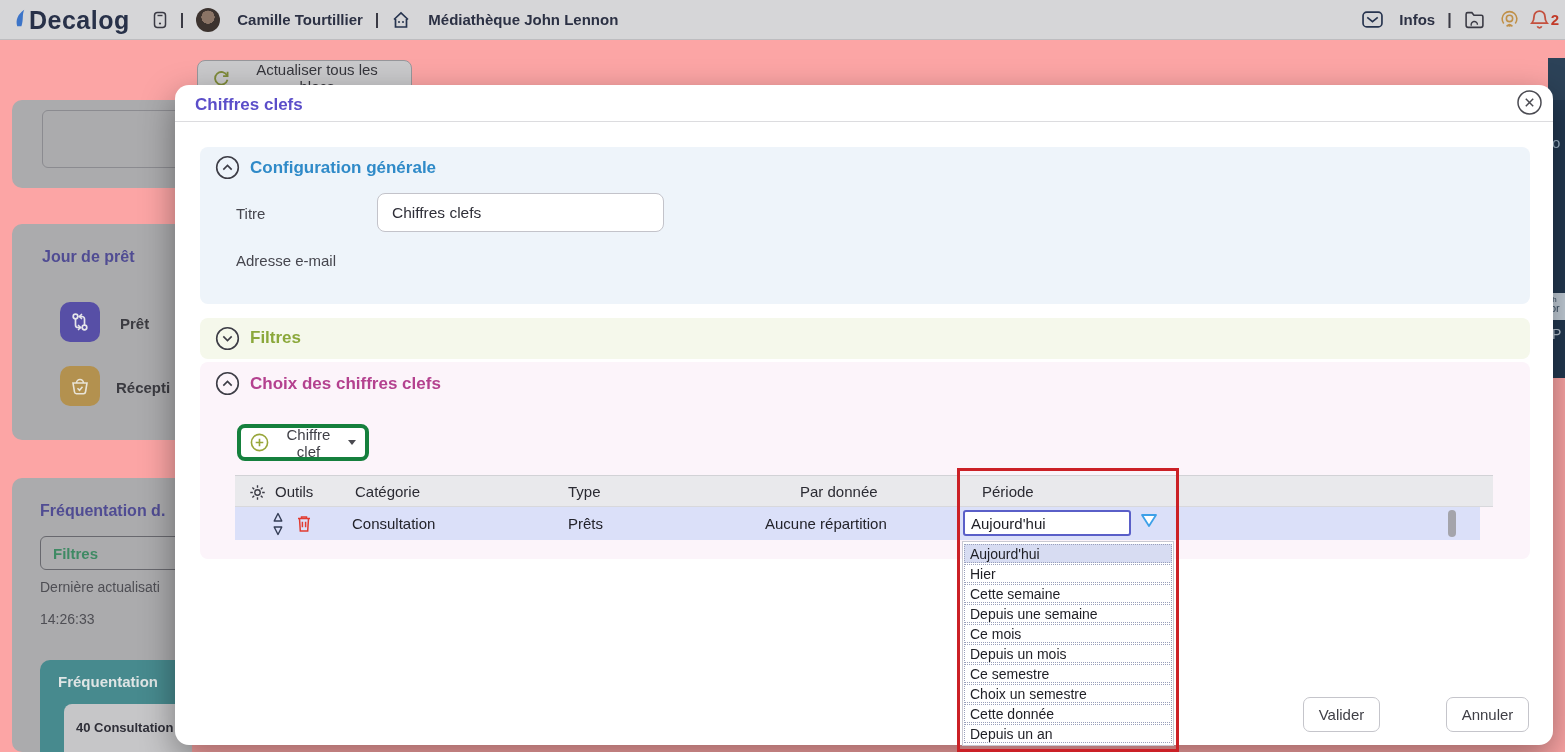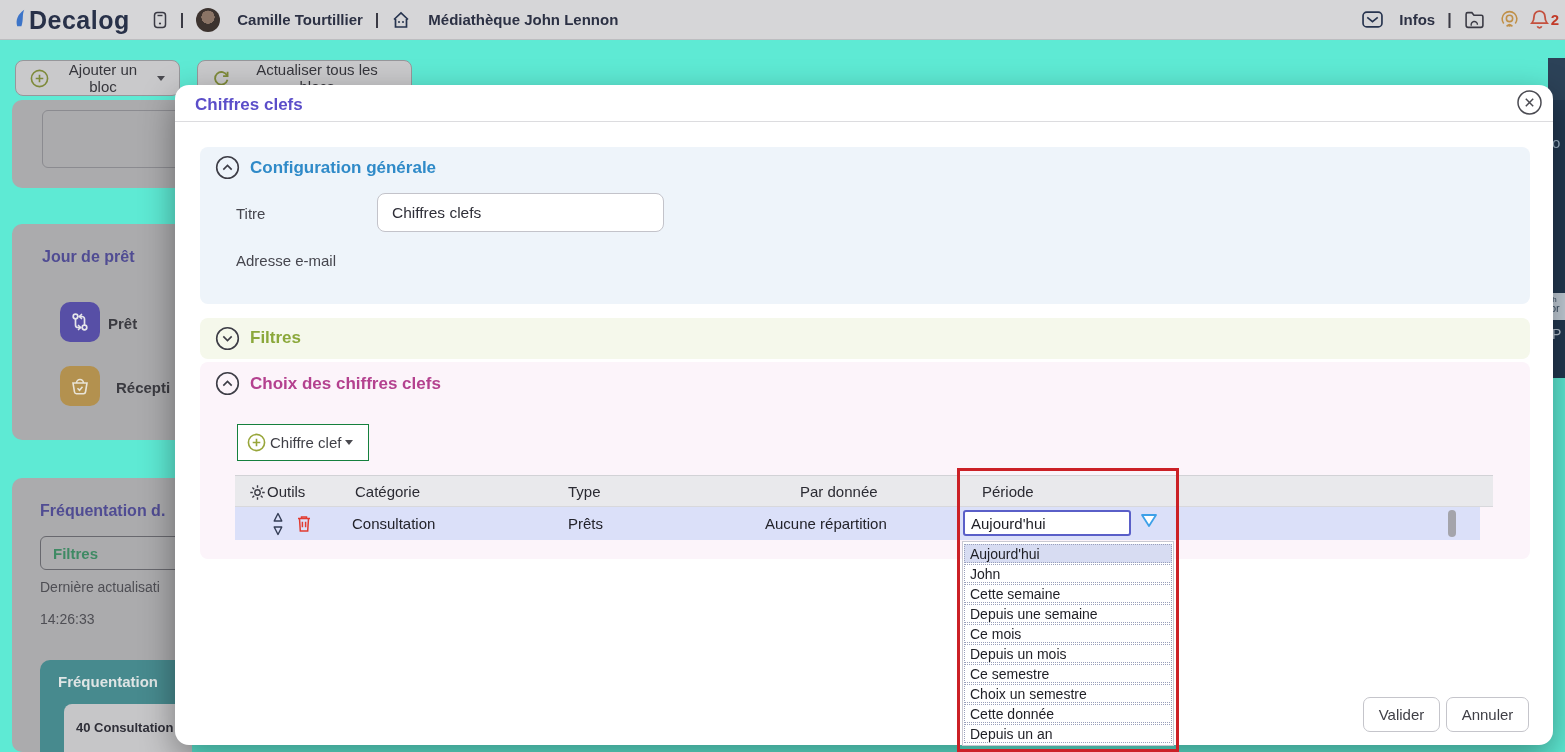--- a/index.html
+++ b/index.html
@@ -1,18 +1,18 @@
 <!DOCTYPE html>
 <html><head>
 <meta charset="utf-8">
 <style>
   * { margin:0; padding:0; box-sizing:border-box; }
   html,body { width:1565px; height:752px; }
   body { font-family:"Liberation Sans", sans-serif; }
-  #screen { position:relative; width:1565px; height:752px; background:#5eead4; overflow:hidden;text-decoration:underline; }
+  #screen { position:relative; width:1565px; height:752px; background:#fca5a5; overflow:hidden;text-decoration:underline; }
 
   
   .topbar { position:absolute; left:0; top:0; width:1565px; height:40px; background:#d6d6d8;
             border-bottom:1px solid #bdbdc0; display:flex; align-items:center; }
   .topbar .logo-wrap { display:flex; align-items:flex-end; margin-left:14px; }
   .logo-text { font-size:25px; font-weight:bold; color:#283149; letter-spacing:.5px; line-height:26px; }
   .tb-item { display:flex; align-items:center; color:#2c3144; font-weight:bold; font-size:15px;margin-left:8px; }
   .tb-sep { color:#3a3a44; font-size:16px; margin:0 12px; font-weight:bold; }
   .avatar { width:24px; height:24px; border-radius:50%; background:radial-gradient(circle at 50% 38%, #8a7466 0 34%, #3c332f 35% 100%); margin-right:9px; }
   .tb-right { margin-left:auto; display:flex; align-items:center; margin-right:6px; }
@@ -55,22 +55,22 @@
   .sec-head-icon { position:absolute; left:15px; background:none; border:none; padding:0; cursor:pointer; }
   .sec-title { position:absolute; left:50px; font-size:17px; font-weight:bold; }
   .sec-general .sec-title { color:#2f8ac8; }
   .sec-filters .sec-title { color:#8ba83b; }
   .sec-choice  .sec-title { color:#b4418f; }
 
   .field-label { position:absolute; left:36px; font-size:15px; color:#46464e; }
   .text-input { position:absolute; left:177px; width:287px; height:39px; background:#fff; border:1px solid #c3c3ca;
                 border-radius:8px; padding-left:14px; font-size:15.5px; color:#2f2f38; font-family:"Liberation Sans", sans-serif; }
 
-  .add-btn { position:absolute; left:37px; top:62px; width:132px; height:37px; background:#fff; border:1px solid #15803d;
-             border-radius:0; display:flex; align-items:center; gap:4px; padding:0 9px; font-size:15px; color:#3f3f46; cursor:pointer; }
+  .add-btn { position:absolute; left:37px; top:62px; width:132px; height:37px; background:#fff; border:4px solid #15803d;
+             border-radius:8px; display:flex; align-items:center; gap:4px; padding:0 9px; font-size:15px; color:#3f3f46; cursor:pointer; }
 
   .table-head { position:absolute; left:35px; top:113px; width:1258px; height:32px; background:#e9e9ec;
                 border-top:1px solid #d2d2d6; border-bottom:1px solid #d8d8dc; }
   .table-row  { position:absolute; left:35px; top:145px; width:1245px; height:33px; background:#dbe0f9; }
   .th-cell, .td-cell { position:absolute; font-size:15px; white-space:nowrap; }
   .th-cell { color:#2b2b33; top:7px; }
   .td-cell { color:#23232b; top:8px; }
   .row-icon-btn { position:absolute; background:none; border:none; padding:0; cursor:pointer; }
   .scroll-thumb { position:absolute; left:1248px; top:148px; width:8px; height:27px; background:#a4a4ab; border-radius:4px; }
 
@@ -80,21 +80,21 @@
 
   .highlight-rect { position:absolute; left:957px; top:468px; width:222px; height:284px; border:3px solid #cb2026; z-index:40; }
   .period-list { position:absolute; left:962px; top:541px; width:212px; background:#fff; border:1px solid #c9c9d2;
                  list-style:none; padding:1px; z-index:35; }
   .period-list li { height:19px; line-height:18px; font-size:14px; color:#1e1e24; padding-left:5px; margin:1px 0;
                     border:1px dotted #9aa0bb; cursor:pointer; white-space:nowrap; overflow:hidden; }
   .period-list li.selected { background:#d7dcf2; }
 
   .footer-btn { position:absolute; top:612px; height:35px; background:#fff; border:1px solid #c5c5cb; border-radius:7px;
                 font-size:15px; color:#3f3f46; font-family:"Liberation Sans", sans-serif; cursor:pointer; }
-  .btn-validate { left:1188px; width:77px; }
+  .btn-validate { left:1128px; width:77px; }
   .btn-cancel   { left:1271px; width:83px; }
 </style>
 </head>
 <body>
 
 <div id="screen">
 
   <div class="topbar">
     <div class="logo-wrap">
       <span style="margin-right:2px;">
@@ -153,30 +153,20 @@
       <span style="display:flex;">
         <svg width="19" height="21" viewBox="0 0 18 20">
             <path d="M9 2a5.2 5.2 0 0 0-5.2 5.2c0 4-1.3 5.4-2 6.2h14.4c-.7-.8-2-2.2-2-6.2A5.2 5.2 0 0 0 9 2Z" fill="none" stroke="#c4503e" stroke-width="1.7"></path>
             <path d="M7 16.5a2.1 2.1 0 0 0 4 0" fill="none" stroke="#c4503e" stroke-width="1.7"></path>
           </svg>
       </span>
       <span class="notif-count">2</span>
     </div>
   </div>
 
-  <button class="toolbar-btn" style="left:15px; top:60px; width:165px;">
-    <span style="display:flex;">
-      <svg width="19" height="19" viewBox="0 0 20 20">
-          <circle cx="10" cy="10" r="8.5" fill="none" stroke="#7e8a3a" stroke-width="1.7"></circle>
-          <path d="M10 6v8M6 10h8" stroke="#7e8a3a" stroke-width="1.7"></path>
-        </svg>
-    </span>
-    <span>Ajouter un bloc</span>
-    <span class="caret-down"></span>
-  </button>
   <button class="toolbar-btn" style="left:197px; top:60px; width:215px;">
     <span style="display:flex;">
       <svg width="18" height="18" viewBox="0 0 20 20">
           <path d="M16.8 7.5a7 7 0 1 0 .4 4.5" fill="none" stroke="#7e8a3a" stroke-width="2"></path>
           <path d="M17.3 3v5h-5" fill="none" stroke="#7e8a3a" stroke-width="2"></path>
         </svg>
     </span>
     <span>Actualiser tous les blocs</span>
   </button>
 
@@ -191,21 +181,21 @@
           <g stroke="#e6e6ea" fill="none" stroke-width="1.7" stroke-linecap="round">
             <circle cx="6.5" cy="5.5" r="2.3"></circle>
             <circle cx="15.5" cy="16.5" r="2.3"></circle>
             <path d="M15.5 13.5V8a2.5 2.5 0 0 0-2.5-2.5h-2.5"></path>
             <path d="M12.5 3.5l-2 2 2 2"></path>
             <path d="M6.5 8.5V14a2.5 2.5 0 0 0 2.5 2.5h2.5"></path>
             <path d="M9.5 18.5l2-2-2-2"></path>
           </g>
         </svg>
     </div>
-    <div class="tile-label" style="left:96px; top:91px;">Prêt</div>
+    <div class="tile-label" style="left:108px; top:91px;">Prêt</div>
     <div class="tile" style="left:48px; top:142px; background:#b3914f;">
       <svg width="22" height="22" viewBox="0 0 22 22">
           <g fill="none" stroke="#e9e4d8" stroke-width="1.6">
             <path d="M4 8h14l-1.5 9a2 2 0 0 1-2 1.7h-7a2 2 0 0 1-2-1.7Z"></path>
             <path d="M7.5 8a3.5 3.5 0 0 1 7 0"></path>
             <path d="M8.5 13.2l2 2 3-3.5"></path>
           </g>
         </svg>
     </div>
     <div class="tile-label" style="left:104px; top:155px;">Récepti</div>
@@ -290,21 +280,21 @@
 
       <div class="table-head">
         <span style="position:absolute; left:14px; top:8px; display:flex;">
           <svg width="17" height="17" viewBox="0 0 20 20">
               <g fill="none" stroke="#3a3a44" stroke-width="1.6">
                 <circle cx="10" cy="10" r="3.2"></circle>
                 <path d="M10 1.5v3M10 15.5v3M1.5 10h3M15.5 10h3M4 4l2.1 2.1M13.9 13.9 16 16M16 4l-2.1 2.1M6.1 13.9 4 16"></path>
               </g>
             </svg>
         </span>
-        <span class="th-cell" style="left:32px;">Outils</span>
+        <span class="th-cell" style="left:40px;">Outils</span>
         <span class="th-cell" style="left:120px;">Catégorie</span>
         <span class="th-cell" style="left:333px;">Type</span>
         <span class="th-cell" style="left:565px;">Par donnée</span>
         <span class="th-cell" style="left:747px;">Période</span>
       </div>
 
       <div class="table-row">
         <button class="row-icon-btn" style="left:37px; top:4px;">
           <svg width="12" height="26" viewBox="0 0 12 26">
               <g fill="none" stroke="#333c55" stroke-width="1.4" stroke-linejoin="round">
@@ -335,21 +325,21 @@
       </div>
       <div class="scroll-thumb"></div>
     </div>
 
     <button class="footer-btn btn-validate">Valider</button>
     <button class="footer-btn btn-cancel">Annuler</button>
   </div>
 
   <ul class="period-list">
     <li class="selected">Aujourd'hui</li>
-    <li>John</li>
+    <li>Hier</li>
     <li>Cette semaine</li>
     <li>Depuis une semaine</li>
     <li>Ce mois</li>
     <li>Depuis un mois</li>
     <li>Ce semestre</li>
     <li>Choix un semestre</li>
     <li>Cette donnée</li>
     <li>Depuis un an</li>
   </ul>
 

